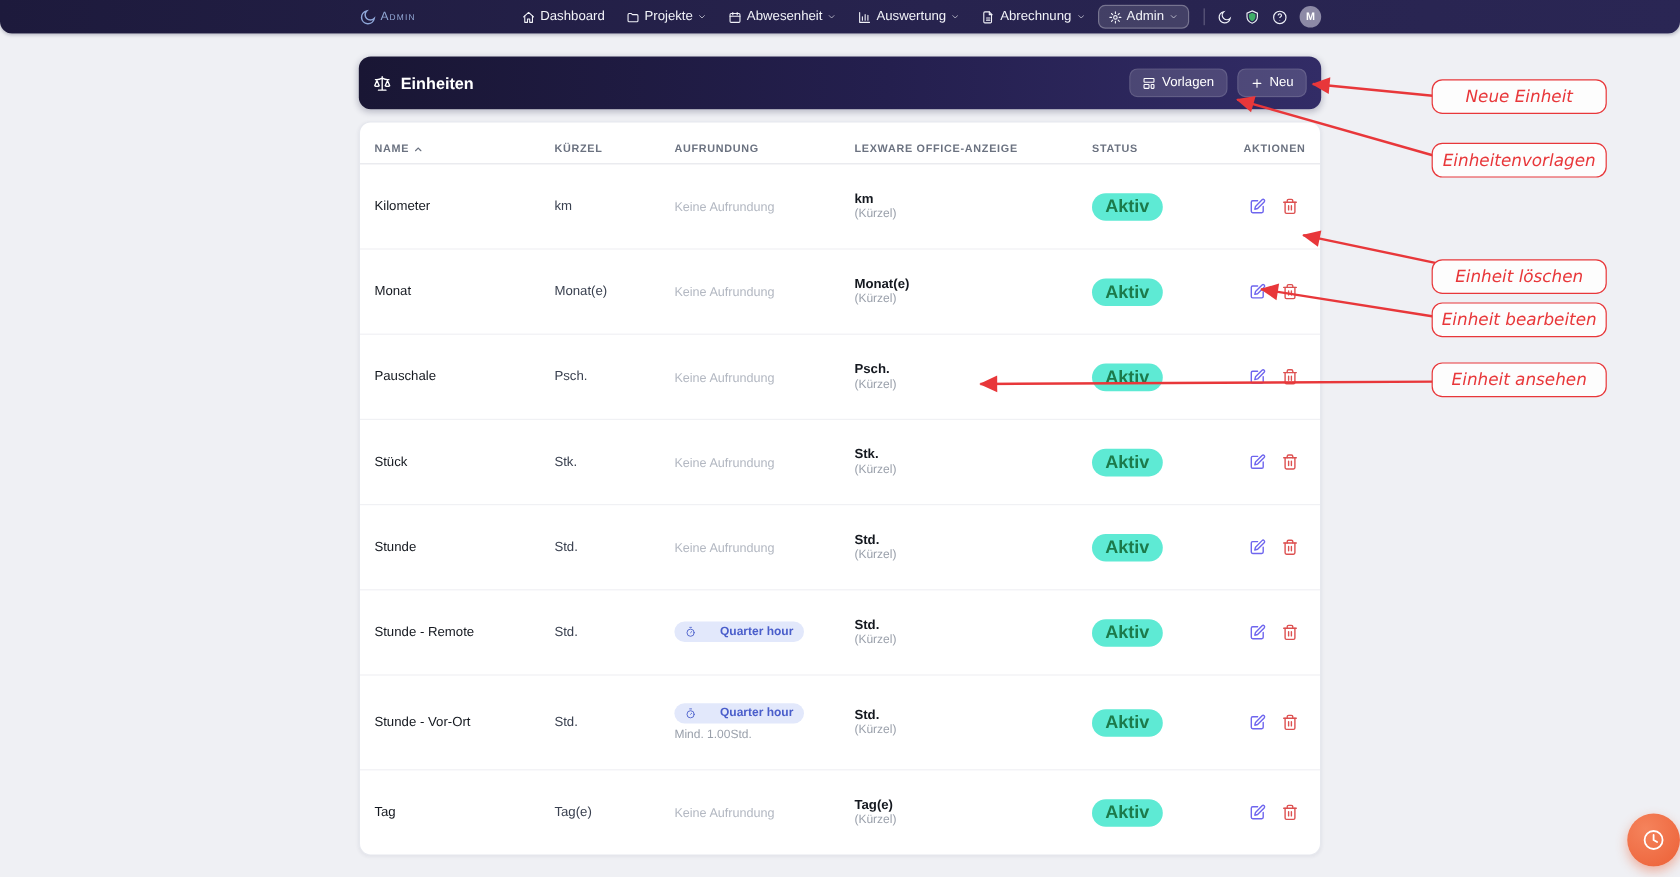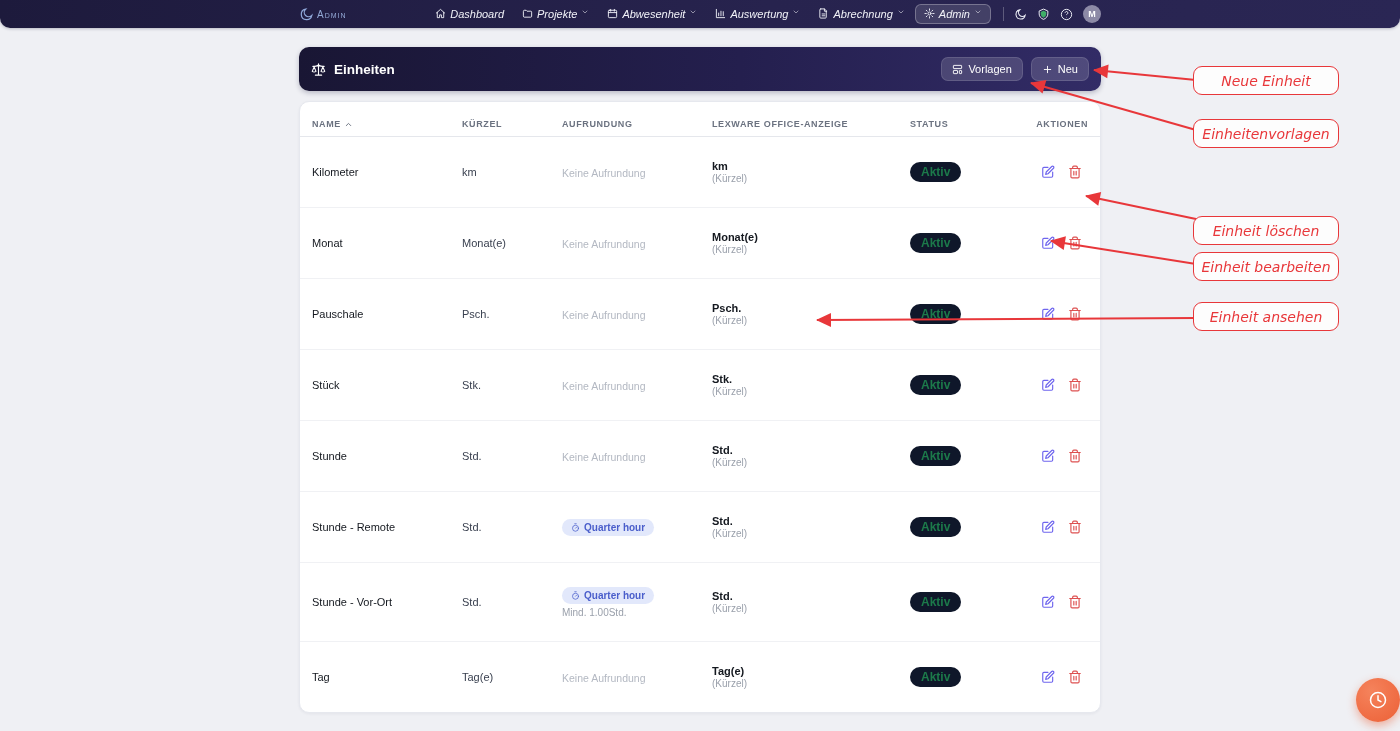--- a/index.html
+++ b/index.html
@@ -7,22 +7,22 @@
   body { background:#eff0f4; font-family:"Liberation Sans", sans-serif; position:relative; }
 
   
   .navbar { height:28px; background:linear-gradient(90deg,#1d1a3c,#27234e 55%,#2a2654);
             border-radius:0 0 10px 10px; box-shadow:0 1px 3px rgba(20,18,50,.25); position:relative; z-index:5; }
   .nav-inner { width:802px; margin:0 auto; height:100%; display:flex; align-items:center; }
   .brand { display:flex; align-items:center; gap:3px; color:#8fa7d9; cursor:pointer; }
   .brand .ico svg { width:15px; height:15px; }
   .brand-text { font-size:10px; letter-spacing:1px; font-variant:small-caps; color:#93a9d6; }
   .nav-menu { margin-left:auto; display:flex; align-items:center; gap:2px; }
-  .nav-item { display:flex; align-items:flex-start; gap:4px; color:#f1f2f8; font-size:11px;
-              padding:4px 8px; border-radius:6px; cursor:pointer; white-space:nowrap;font-style:italic; }
+  .nav-item { display:flex; align-items:center; gap:4px; color:#f1f2f8; font-size:11px;
+              padding:4px 8px; border-radius:6px; cursor:pointer; white-space:nowrap; }
   .nav-item .ico svg { width:11px; height:11px; }
   .nav-item .chev svg { width:8px; height:8px; opacity:.8; }
   .nav-item.active { background:rgba(255,255,255,.13); border:1px solid rgba(255,255,255,.28); padding:3px 8px; }
   .nav-icons { display:flex; align-items:center; gap:10px; margin-left:12px; }
   .nav-divider { width:1px; height:14px; background:rgba(255,255,255,.25); }
   .icon-btn { color:#eceef6; cursor:pointer; display:flex; }
   .icon-btn svg { width:13px; height:13px; }
   .avatar { width:18px; height:18px; border-radius:50%; background:#8d8aa6; color:#fff;
             font-size:9px; font-weight:bold; display:flex; align-items:center; justify-content:center; cursor:pointer; }
 
@@ -48,27 +48,27 @@
   .grid-row { display:grid; grid-template-columns:150px 100px 150px 198px 120px 1fr; padding:17px 12px; align-items:center; }
   .thead { height:29px; border-bottom:1px solid #e5e7ec; }
   .th { font-size:9px; font-weight:bold; color:#6b7280; letter-spacing:.6px; display:flex; align-items:center; gap:3px; }
   .th.right { justify-content:flex-end; }
   .th .ico svg { width:9px; height:9px; color:#6b7280; }
   .trow { min-height:43px; border-top:1px solid #f0f1f4; }
   .trow:first-child { border-top:none; }
   .cell-name { font-size:11px; font-weight:normal; color:#14181f; }
   .cell-kurzel { font-size:11px; color:#3a4150; }
   .cell-round-none { font-size:10.5px; color:#b3b8c2; }
-  .round-badge { display:inline-flex; align-items:center; gap:4px; background:#e2e8fb; color:#4a5ecb;
+  .round-badge { display:inline-flex; align-items:center; gap:20px; background:#e2e8fb; color:#4a5ecb;
                  font-size:10px; font-weight:bold; padding:3px 9px; border-radius:999px; }
   .round-badge .ico svg { width:9px; height:9px; }
   .round-min { font-size:10px; color:#9aa0ab; margin-top:3px; }
   .cell-lex b { display:block; font-size:11px; color:#14181f; }
   .cell-lex span { display:block; font-size:10px; color:#9aa0ab; margin-top:1px; }
-  .status-badge { display:inline-block; background:#0f172a; color:#1c7a4a; font-size:12px; font-weight:bold;
+  .status-badge { display:inline-block; background:#5eead4; color:#1c7a4a; font-size:15px; font-weight:bold;
                   padding:3px 11px; border-radius:999px; }
   .cell-actions { display:flex; justify-content:flex-end; gap:13px; padding-right:6px; }
   .act-btn { background:none; border:none; cursor:pointer; display:flex; padding:0; }
   .act-btn svg { width:14px; height:14px; }
   .act-edit { color:#6f66ee; }
   .act-delete { color:#dd5050; }
   .py { padding-top:6px; padding-bottom:6px; }
 
   
   #arrow-layer { position:absolute; left:0; top:0; width:1400px; height:731px; pointer-events:none; z-index:40; }

